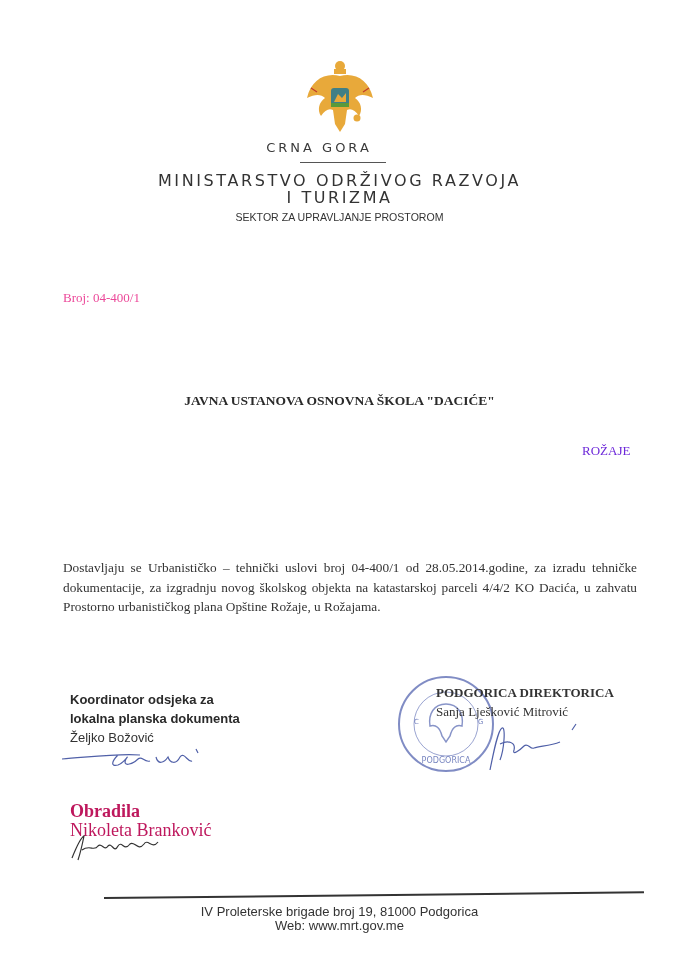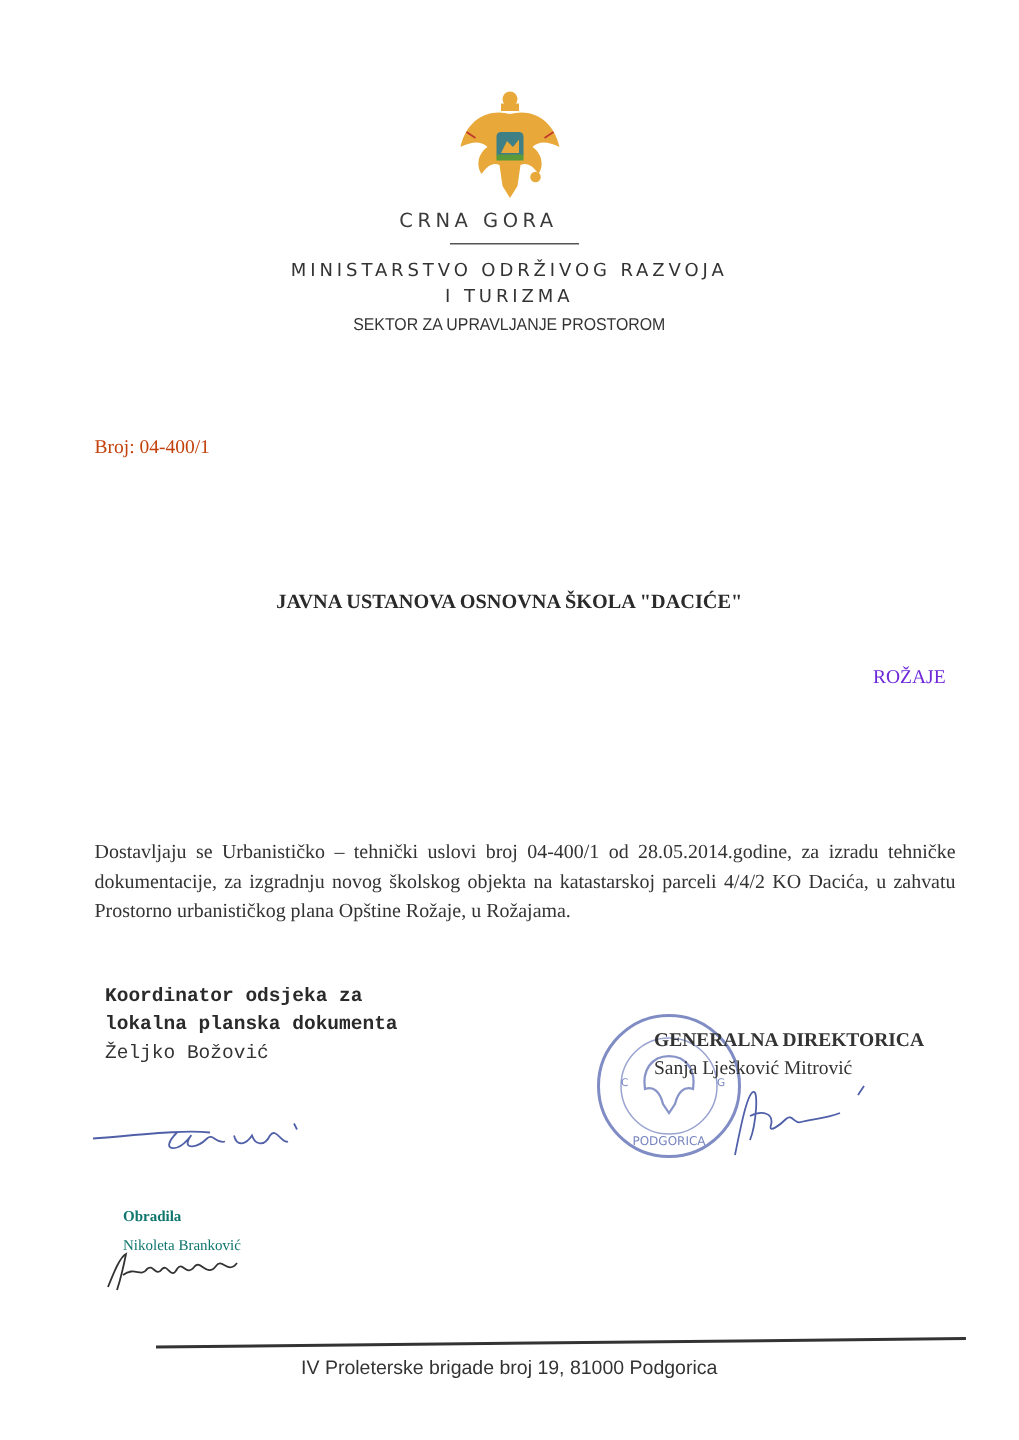--- a/index.html
+++ b/index.html
@@ -6,33 +6,33 @@
     body {
       width:679px; height:960px; background:#ffffff; position:relative; overflow:hidden;
       font-family: "DejaVu Serif", serif; color:#2b2b2b;
     }
     .abs { position:absolute; }
     .crest { left:305px; top:58px; width:70px; height:78px; }
     .country { left:0; width:638px; top:140px; text-align:center;
       font-family:"DejaVu Sans", sans-serif; font-size:13px; letter-spacing:3px; color:#3a3a3a; }
     .rule-top { left:300px; top:162px; width:86px; height:1px; background:#555; }
     .ministry { left:0; width:679px; top:172px; text-align:center;
-      font-family:"DejaVu Sans", sans-serif; font-size:12px; letter-spacing:2.6px; color:#333; line-height:17px; }
+      font-family:"DejaVu Sans", sans-serif; font-size:16px; letter-spacing:2.6px; color:#333; line-height:17px; }
     .sector { left:0; width:679px; top:211px; text-align:center;
       font-family:"Liberation Sans", sans-serif; font-size:11.5px; color:#333; transform:scaleX(0.92); }
-    .ref { left:63px; top:289px; font-family:"Liberation Serif", serif; font-size:13px; line-height:18px; color:#c2410c; }
+    .ref { left:63px; top:289px; font-family:"Liberation Serif", serif; font-size:13px; line-height:18px; color:#ec4899; }
     .recipient { left:0; width:679px; top:393px; text-align:center; font-family:"Liberation Serif", serif;
       font-weight:bold; font-size:13.5px; color:#2a2a2a; }
     .city { left:582px; top:443px; font-family:"Liberation Serif", serif; font-weight:normal; font-size:13px; color:#6d28d9; }
     .body-text { left:63px; top:537px; width:574px; font-family:"Liberation Serif", serif;
       font-size:13.3px; line-height:19.5px; color:#333; text-align:justify;margin-top:21px; }
-    .sig-left { left:70px; top:654px; font-family:Liberation Mono, monospace; font-size:13px; line-height:19px; color:#333; }
+    .sig-left { left:70px; top:690px; font-family:Liberation Sans, sans-serif; font-size:13px; line-height:19px; color:#333; }
     .sig-left b { color:#2a2a2a; }
     .sig-right { left:436px; top:683px; font-family:"Liberation Serif", serif; font-size:13px; line-height:19px; color:#333; }
-    .processed { left:70px; top:802px; font-family:"Liberation Serif", serif; font-size:10px; line-height:19px; color:#0f766e;margin-left:12px; }
+    .processed { left:70px; top:802px; font-family:"Liberation Serif", serif; font-size:18px; line-height:19px; color:#be185d; }
     .stamp { left:396px; top:674px; width:100px; height:100px; }
     .footer-rule { left:104px; top:897px; width:540px; height:2px; background:#333; transform:rotate(-0.6deg); transform-origin:left; }
     .footer { left:0; width:679px; top:905px; text-align:center; font-family:"Liberation Sans", sans-serif;
       font-size:13px; line-height:14px; color:#333; }
     .signature { stroke:#5060a8; fill:none; stroke-width:1.2; }
   </style>
 </head>
 <body>
 
 <svg class="abs crest" viewBox="0 0 70 78">
@@ -76,31 +76,32 @@
 <svg class="abs stamp" viewBox="0 0 100 100">
   <circle cx="50" cy="50" r="47" stroke="#5566b0" stroke-width="2" fill="none" opacity="0.75"></circle>
   <circle cx="50" cy="50" r="32" stroke="#5566b0" stroke-width="1" fill="none" opacity="0.6"></circle>
   <path d="M50 30 C38 30 32 40 34 52 C40 50 44 54 46 62 L50 68 L54 62 C56 54 60 50 66 52 C68 40 62 30 50 30 Z" fill="none" stroke="#5566b0" stroke-width="1.5" opacity="0.7"></path>
   <text x="50" y="89" text-anchor="middle" font-size="8" fill="#5566b0" font-family="DejaVu Sans, sans-serif" opacity="0.8">PODGORICA</text>
   <text x="18" y="50" font-size="7" fill="#5566b0" font-family="DejaVu Sans, sans-serif" opacity="0.8">C</text>
   <text x="82" y="50" font-size="7" fill="#5566b0" font-family="DejaVu Sans, sans-serif" opacity="0.8">G</text>
 </svg>
 
 <div class="abs sig-right">
-  <div><b>GENERALNA DIREKTORICA</b></div>
+  <div><b>PODGORICA DIREKTORICA</b></div>
   <div>Sanja Lješković Mitrović</div>
 </div>
 <svg class="abs" style="left:480px;top:720px;width:110px;height:55px;" viewBox="0 0 110 55">
   <path class="signature" d="M10 50 C14 30 18 10 22 8 C26 6 24 30 20 40 M20 24 C28 20 36 22 34 30 C32 36 40 30 44 26 C48 22 50 30 54 28 C60 26 70 26 80 22 M92 10 L96 4"></path>
 </svg>
 
 <div class="abs processed">
   <div><b>Obradila</b></div>
   <div>Nikoleta Branković</div>
 </div>
 <svg class="abs" style="left:68px;top:832px;width:100px;height:30px;" viewBox="0 0 100 30">
   <path class="signature" style="stroke:#333;" d="M4 26 C8 16 12 6 16 4 C14 14 12 22 10 28 M14 18 C22 12 26 20 30 14 C34 10 36 20 40 14 C44 10 46 22 50 14 C54 8 56 20 62 12 C66 8 70 20 76 12 C80 6 84 18 90 10"></path>
 </svg>
 
 <div class="abs footer-rule"></div>
 <div class="abs footer">
   <div>IV Proleterske brigade broj 19, 81000 Podgorica</div>
+  <div>Web: www.mrt.gov.me</div>
 </div>
 
 </body></html>

